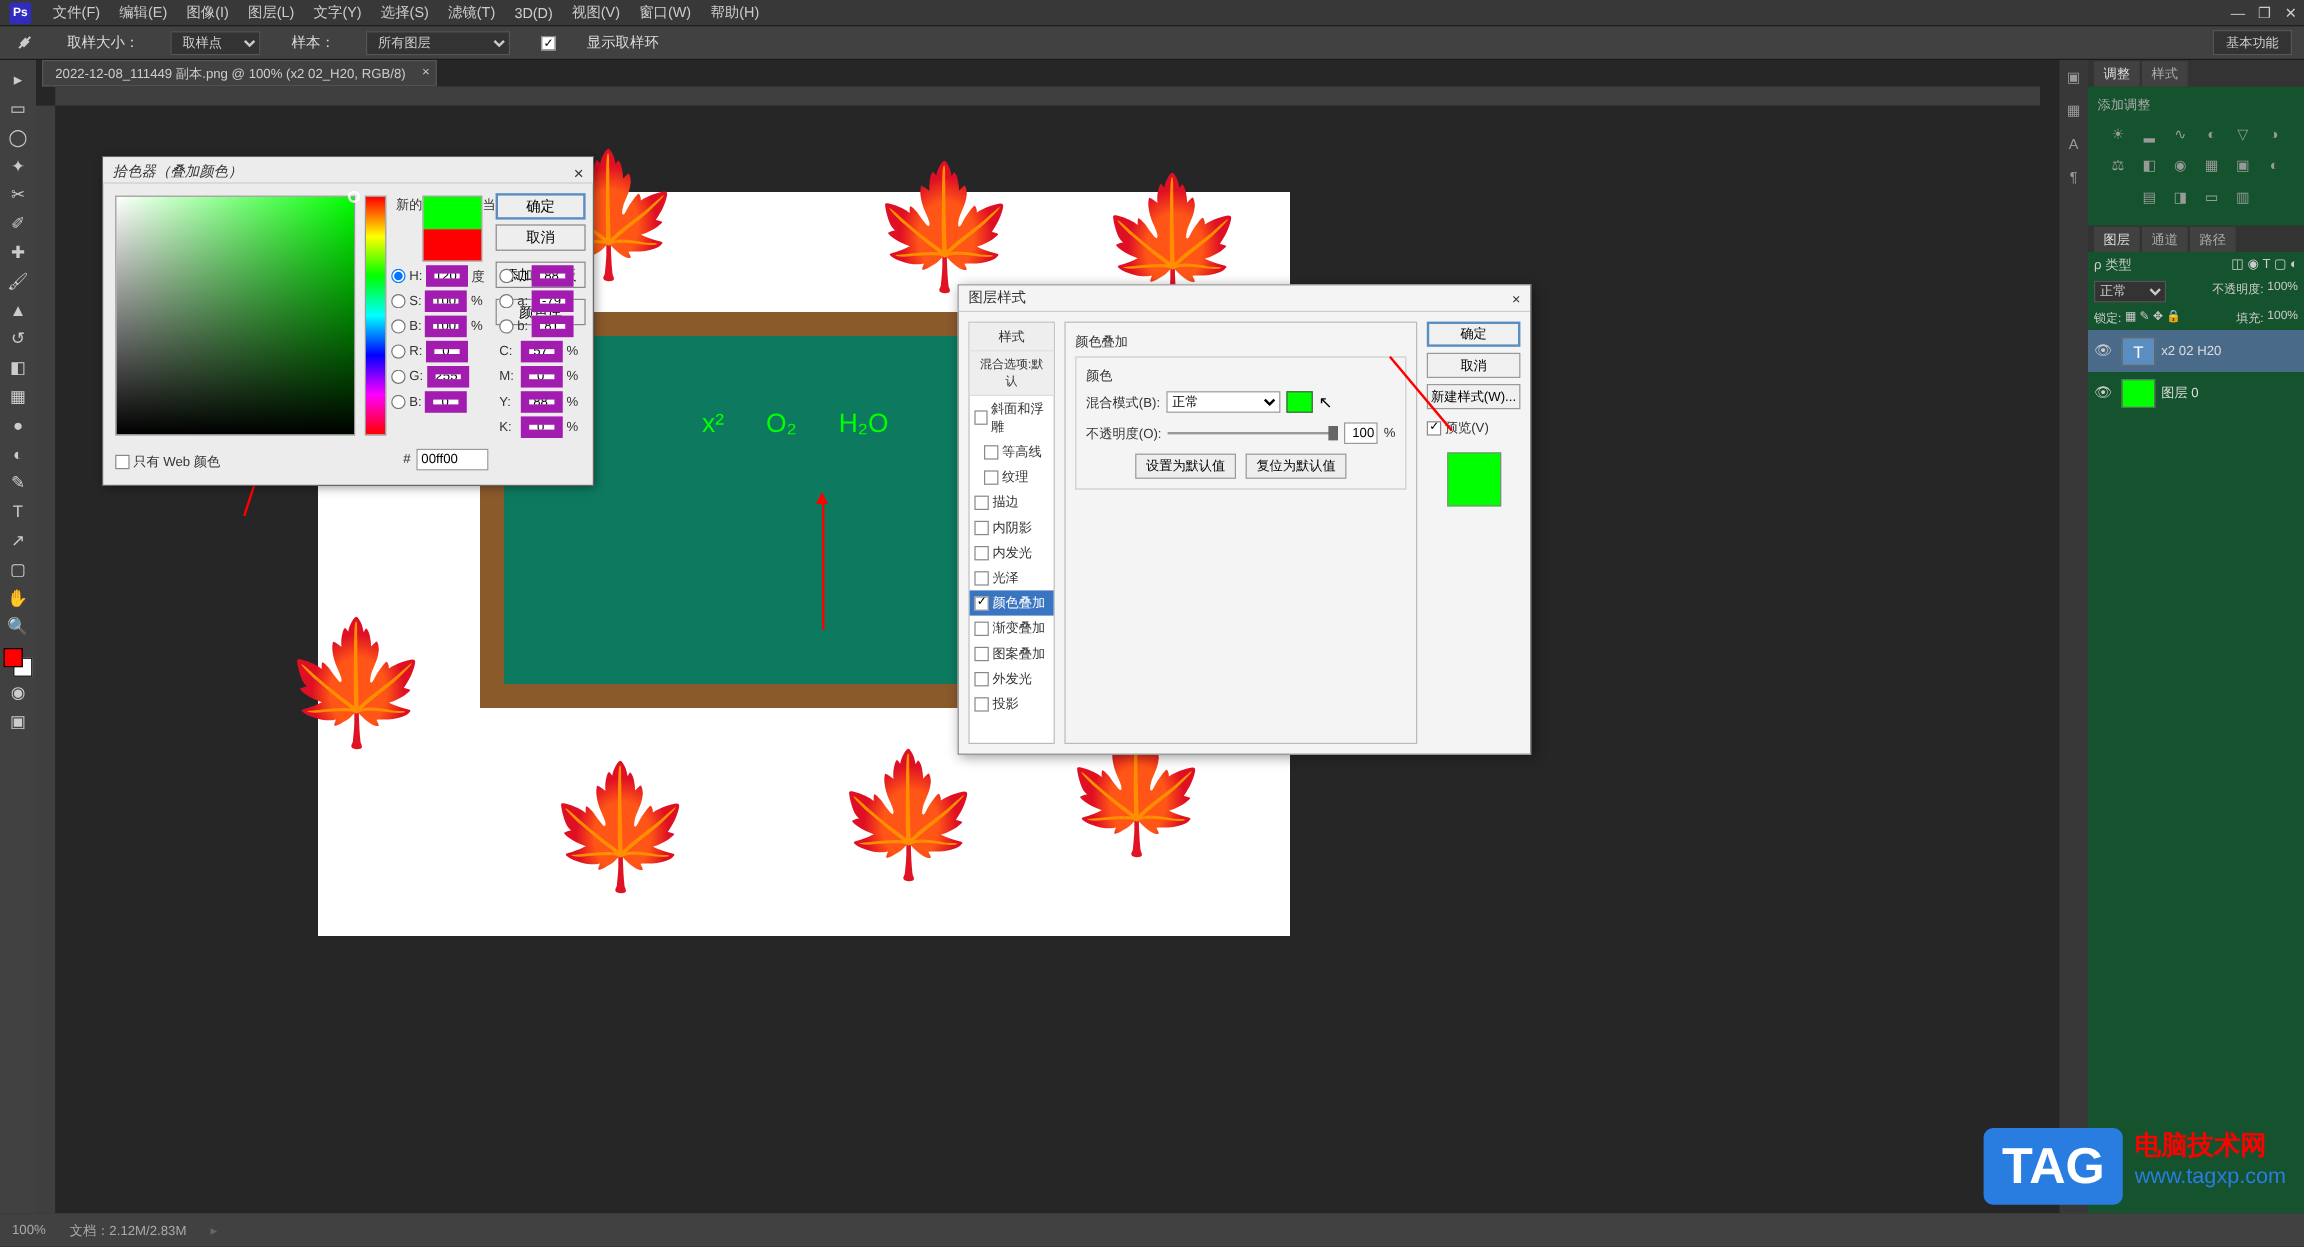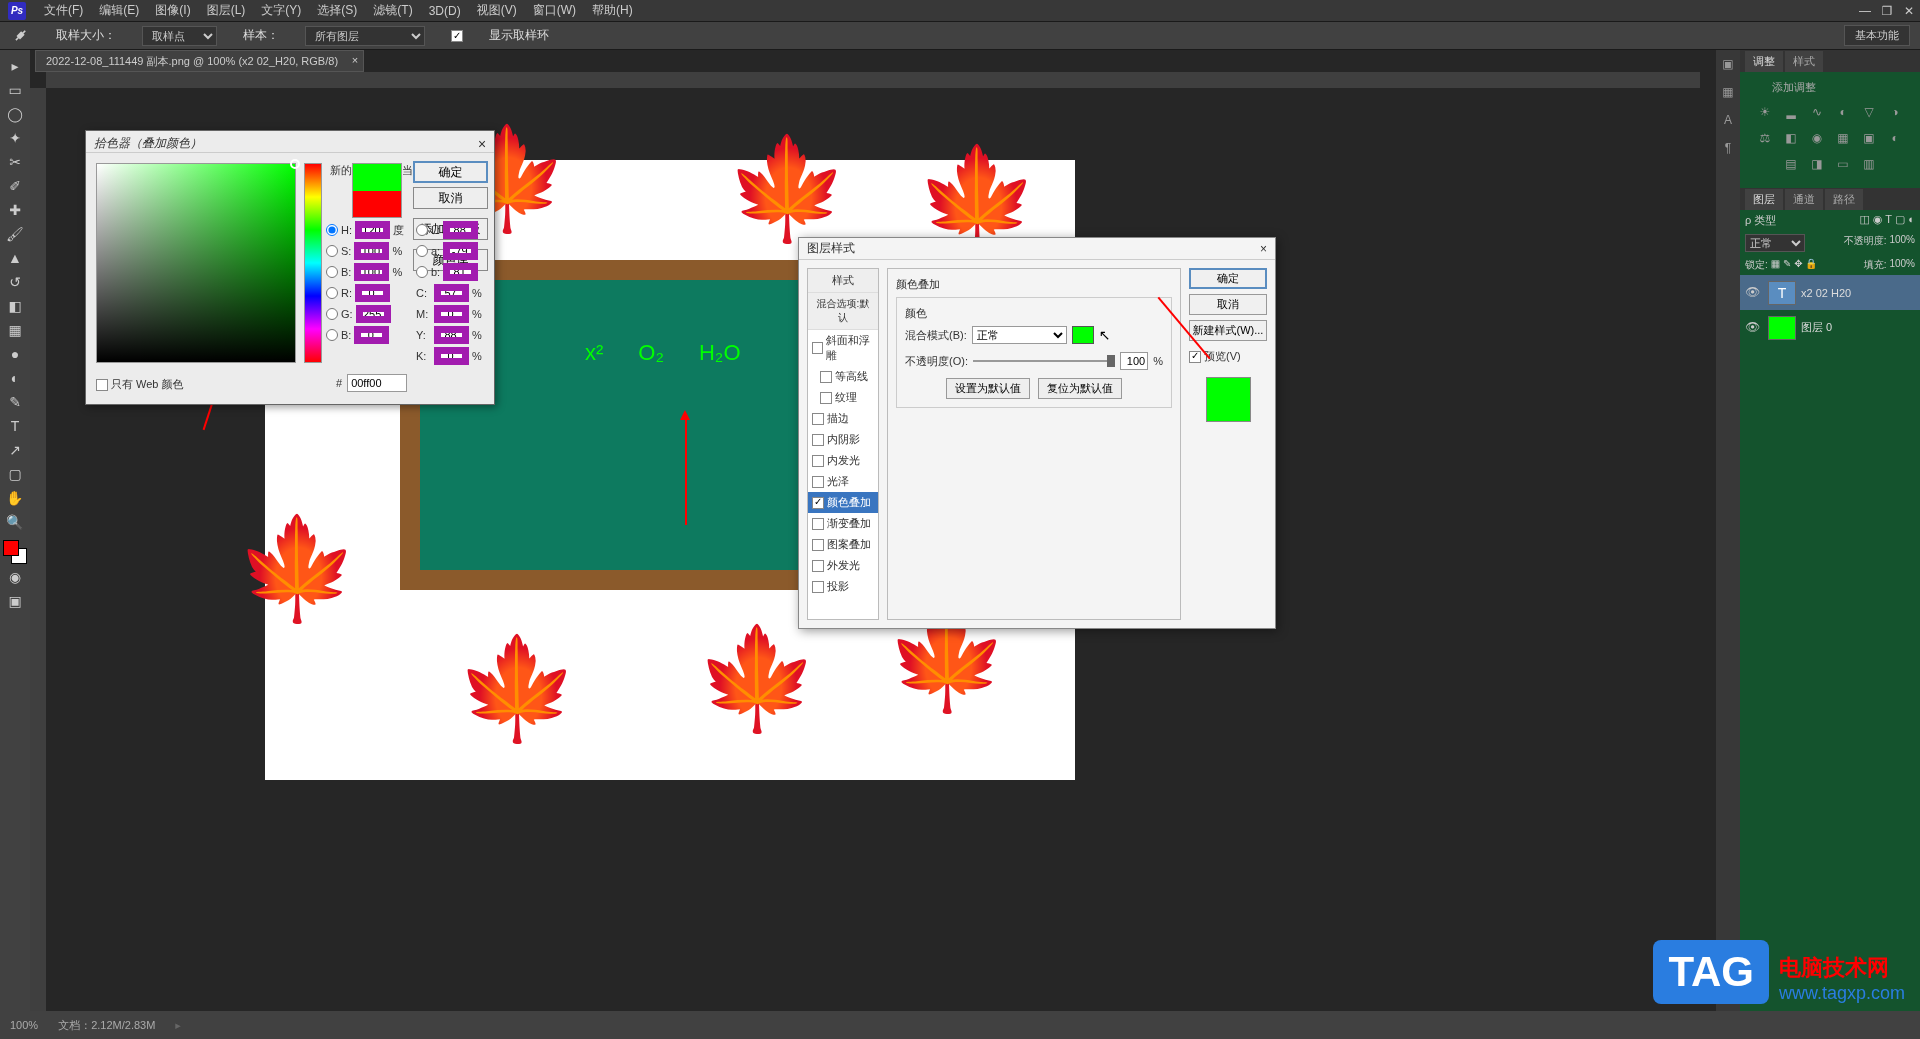--- a/index.html
+++ b/index.html
@@ -1,19 +1,19 @@
 <!DOCTYPE html>
 <html><head>
 <meta charset="utf-8">
 <style>
 * { margin: 0; padding: 0; box-sizing: border-box; font-family: "Microsoft YaHei", sans-serif; }
 body { background: #262626; width: 1920px; height: 1039px; overflow: hidden; position: relative; font-size: 12px; color: #ccc; }
 
 .menubar { height: 22px; background: #383838; display: flex; align-items: center; padding-left: 8px; border-bottom: 1px solid #1a1a1a; }
-.ps-logo { width: 18px; height: 18px; background: #312cc0; border-radius: 2px; display: flex; align-items: center; justify-content: center; color: #fff; font-size: 10px; font-weight: bold; margin-right: 10px; font-style: italic; }
+.ps-logo { width: 18px; height: 18px; background: #312cc0; border-radius: 2px; display: flex; align-items: center; justify-content: center; color: #fff; font-size: 10px; font-weight: bold; margin-right: 10px; }
 .menu-item { padding: 0 8px; font-size: 12px; color: #ccc; cursor: pointer; }
 .window-controls { margin-left: auto; display: flex; }
 .wc-btn { width: 22px; height: 20px; display: flex; align-items: center; justify-content: center; color: #ccc; cursor: pointer; }
 
 .optionsbar { height: 28px; background: #414141; display: flex; align-items: center; padding-left: 10px; gap: 26px; border-bottom: 1px solid #1a1a1a; }
 .tool-icon-small { width: 20px; height: 20px; display: flex; align-items: center; justify-content: center; }
 .opt-label { font-size: 12px; color: #ddd; }
 .opt-select { background: #333; border: 1px solid #555; color: #ccc; height: 20px; padding: 0 15px 0 5px; font-size: 11px; }
 .opt-right { margin-left: auto; padding-right: 10px; }
 .workspace-btn { background: #333; border: 1px solid #555; padding: 2px 10px; font-size: 11px; color: #ccc; }
@@ -39,21 +39,21 @@
 .arrow-head { position: absolute; width: 0; height: 0; border-left: 5px solid transparent; border-right: 5px solid transparent; border-bottom: 10px solid #ff0000; }
 
 .right-column { width: 24px; background: #383838; display: flex; flex-direction: column; align-items: center; padding-top: 5px; gap: 10px; }
 .mini-icon { width: 18px; height: 18px; display: flex; align-items: center; justify-content: center; color: #999; }
 
 .panels { width: 180px; background: #14532d; display: flex; flex-direction: column; }
 .panel-tabs { height: 22px; background: #333; display: flex; align-items: flex-end; padding-left: 5px; }
 .panel-tab { padding: 3px 8px; font-size: 11px; color: #aaa; background: #414141; margin-right: 2px; }
 .panel-tab.active { color: #ddd; }
 .adj-panel { padding: 5px; }
-.adj-label { font-size: 11px; color: #aaa; padding: 3px; margin-left: 24px; }
+.adj-label { font-size: 11px; color: #aaa; padding: 3px; }
 .adj-icons { display: flex; flex-wrap: wrap; gap: 8px; padding: 5px; justify-content: center; }
 .adj-ic { width: 18px; height: 18px; color: #999; display: flex; align-items: center; justify-content: center; }
 .layer-controls { padding: 3px 5px; display: flex; gap: 3px; font-size: 11px; }
 .layer-sel { background: #333; border: 1px solid #555; color: #ccc; font-size: 11px; width: 60px; height: 18px; }
 .layer-row { height: 35px; display: flex; align-items: center; padding: 0 5px; }
 .layer-row.selected { background: #4a6a8a; }
 .eye { width: 15px; height: 15px; margin-right: 8px; color: #ccc; }
 .layer-thumb { width: 28px; height: 24px; border: 1px solid #666; margin-right: 5px; display: flex; align-items: center; justify-content: center; font-size: 14px; }
 .layer-name { font-size: 11px; color: #ddd; }
 
@@ -99,21 +99,21 @@
 .ls-num { width: 28px; height: 18px; border: 1px solid #999; text-align: right; padding-right: 2px; font-size: 11px; }
 .ls-btns-row { display: flex; gap: 8px; justify-content: center; margin-top: 8px; }
 .ls-small-btn { padding: 2px 8px; border: 1px solid #999; background: #eee; font-size: 11px; }
 .ls-right-btns { width: 78px; display: flex; flex-direction: column; gap: 5px; }
 .ls-btn { height: 21px; border: 1px solid #999; background: #f0f0f0; font-size: 11px; cursor: pointer; }
 .ls-btn.primary { border: 2px solid #5a8dc0; }
 .ls-preview-sw { width: 45px; height: 45px; background: #00ff00; border: 1px solid #888; margin: 8px auto; }
 
 .statusbar { position: absolute; bottom: 0; left: 0; right: 0; height: 28px; background: #414141; display: flex; align-items: center; padding: 0 10px; font-size: 11px; color: #aaa; gap: 20px; }
 
-.watermark { position: absolute; bottom: 35px; right: 15px; display: flex; align-items: flex-end; gap: 10px; z-index: 200; }
+.watermark { position: absolute; bottom: 35px; right: 15px; display: flex; align-items: flex-start; gap: 10px; z-index: 200; }
 .wm-tag { background: #2a7de0; color: #fff; font-size: 42px; font-weight: bold; padding: 8px 15px; border-radius: 8px; }
 .wm-text { display: flex; flex-direction: column; }
 .wm-line1 { color: #ff0000; font-size: 22px; font-weight: bold; }
 .wm-line2 { color: #2a7de0; font-size: 18px; }
 
 .checkbox { width: 12px; height: 12px; border: 1px solid #888; background: #fff; display: inline-block; }
 .checkbox.checked::after { content: "✓"; font-size: 10px; color: #000; position: relative; top: -3px; left: 1px; }
 svg { width: 14px; height: 14px; }
 </style>
 </head>

